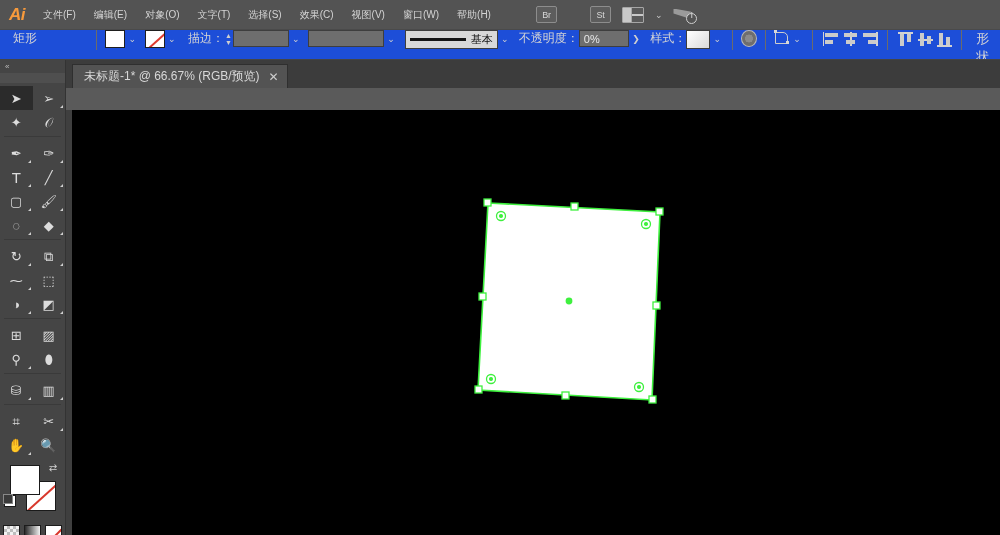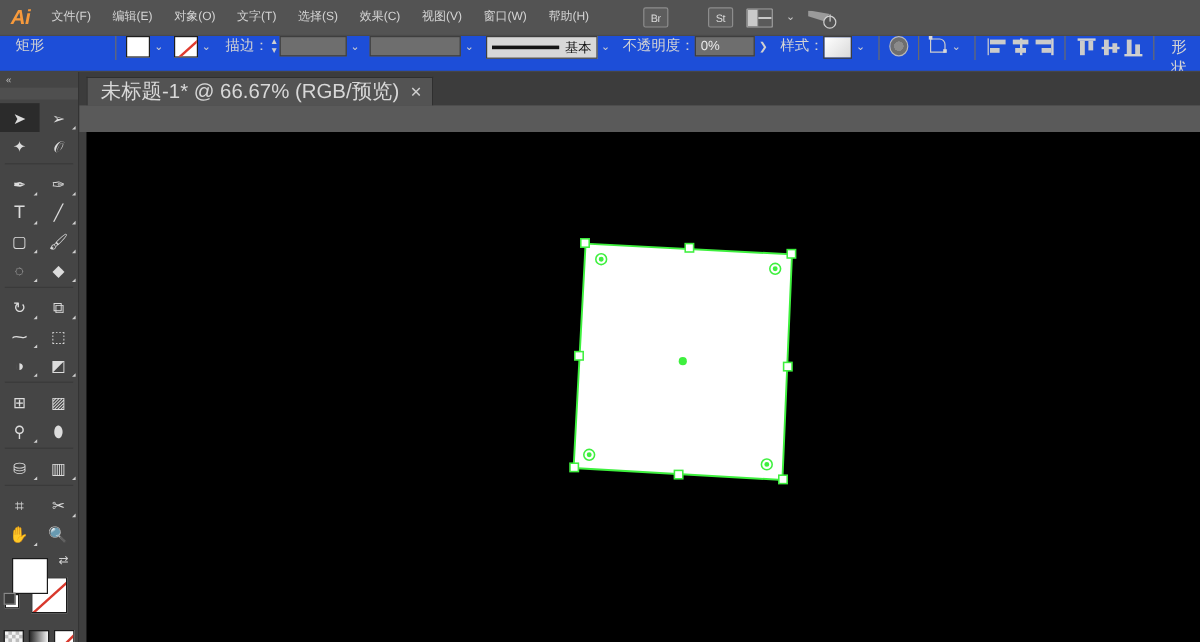--- a/index.html
+++ b/index.html
@@ -125,21 +125,21 @@
   
   .tabbar {
     position: absolute; left: 0; top: 60px; width: 1000px; height: 28px;
     background: #3c3c3c; display: flex; align-items: flex-end;
   }
   .doctab {
     margin-left: 72px; height: 24px; background: #535353;
     display: flex; align-items: center; padding: 0 8px 0 11px; gap: 9px;
     border: 1px solid #2f2f2f; border-bottom: none;
   }
-  .doctab .t { font-size: 17px; color: #d8d8d8; white-space: nowrap; }
+  .doctab .t { font-size: 12px; color: #d8d8d8; white-space: nowrap; }
   .doctab .x { font-size: 12px; color: #cfcfcf; line-height: 1; }
   .tabbar-strip {
     position: absolute; left: 0; top: 88px; width: 1000px; height: 22px;
     background: #5a5a5a;
   }
 
   
   .canvas {
     position: absolute; left: 72px; top: 110px; width: 928px; height: 425px;
     background: #000; overflow: hidden;

